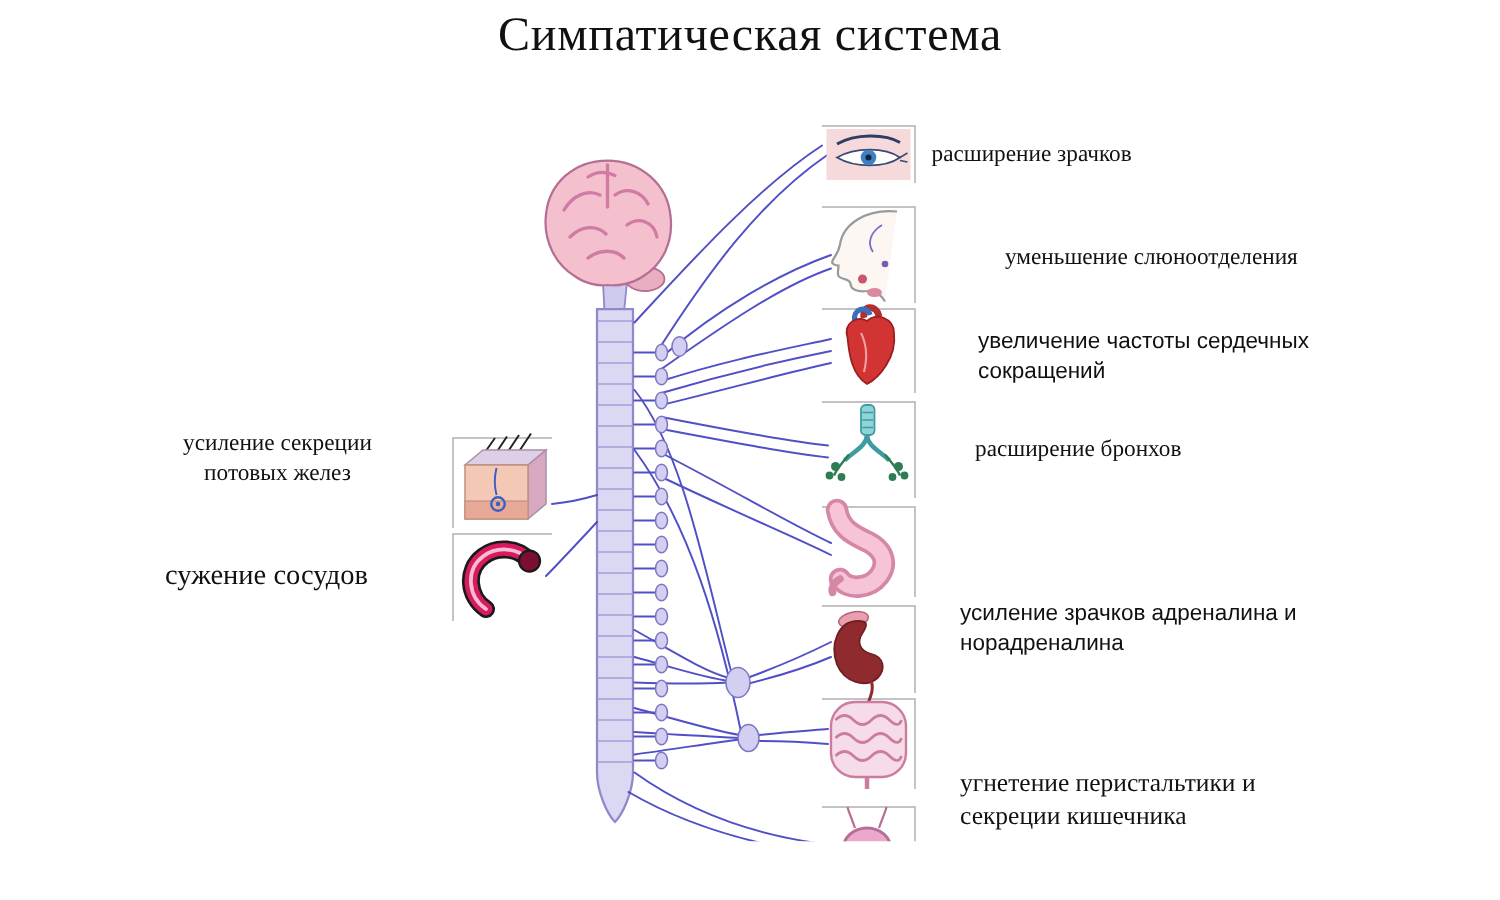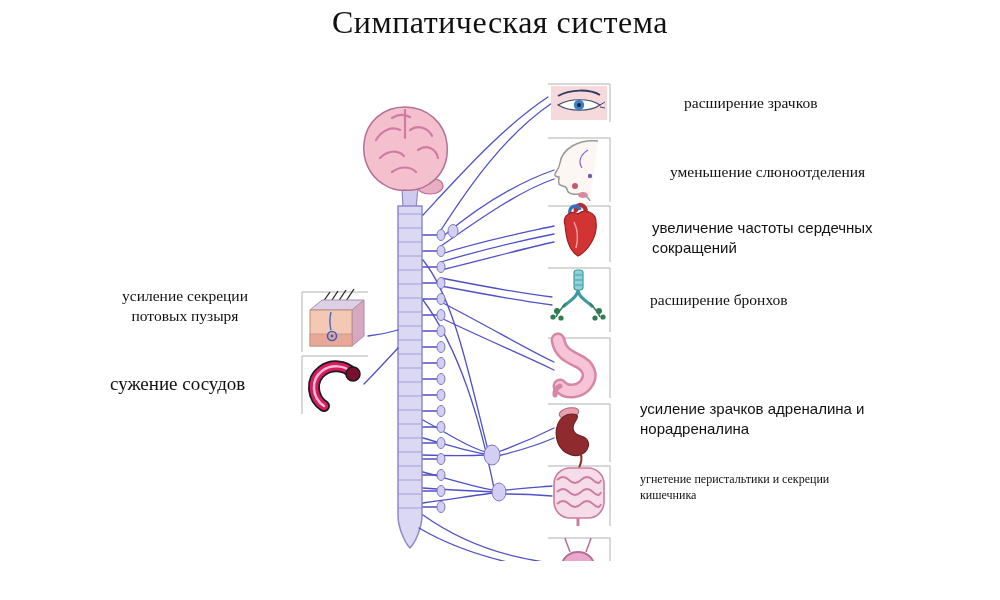--- a/index.html
+++ b/index.html
@@ -3,21 +3,21 @@
 <meta charset="utf-8">
 <style>
   html,body{margin:0;padding:0;background:#fff;}
   #page{position:relative;width:1000px;height:561px;background:#ffffff;overflow:hidden;
         font-family:"Liberation Serif",serif;color:#111;}
   #title{position:absolute;top:4px;left:0;width:100%;text-align:center;
          font-size:32px;font-weight:500;letter-spacing:.5px;}
   .label{position:absolute;font-size:15.5px;line-height:1.3;}
   .label.big{font-family:"Liberation Sans",sans-serif;font-size:15px;line-height:1.35;}
   .label.big-serif{font-size:19px;}
-  .label.mid{font-size:12px;}
+  .label.mid{font-size:17px;margin-top:39px;}
   .label.centered{text-align:center;}
   svg{position:absolute;top:0;left:0;}
 </style>
 </head>
 <body>
 
 <div id="page">
 
   <div id="title">Симпатическая система</div>
 
@@ -245,25 +245,25 @@
     </g>
 
     <g>
       <path d="M324,406 C312,398 310,380 322,371 C331,364 345,365 352,373" stroke="#1a1a1a" stroke-width="12" fill="none" stroke-linecap="round"></path>
       <path d="M324,406 C312,398 310,380 322,371 C331,364 345,365 352,373" stroke="#d81b60" stroke-width="8.5" fill="none" stroke-linecap="round"></path>
       <path d="M324,406 C312,398 310,380 322,371 C331,364 345,365 352,373" stroke="#f8bcd4" stroke-width="2.5" fill="none" stroke-linecap="round"></path>
       <circle cx="353" cy="374" r="7" fill="#7a0f30" stroke="#1a1a1a" stroke-width="1.5"></circle>
     </g>
   </svg>
 
-  <div class="label centered" style="left:100px;top:286px;width:170px;">усиление секреции потовых пузыря</div>
+  <div class="label centered" style="left:100px;top:286px;width:170px;">усиление секреции потовых желез</div>
 
   <div class="label big-serif" style="left:110px;top:372px;width:200px;">сужение сосудов</div>
 
-  <div class="label" style="left:684px;top:93px;width:240px;">расширение зрачков</div>
+  <div class="label" style="left:621px;top:93px;width:240px;">расширение зрачков</div>
 
   <div class="label" style="left:650px;top:162px;width:280px;margin-left:20px;">уменьшение слюноотделения</div>
 
   <div class="label big" style="left:652px;top:218px;width:230px;">увеличение частоты сердечных сокращений</div>
 
   <div class="label" style="left:650px;top:290px;width:240px;">расширение бронхов</div>
 
 
   <div class="label big" style="left:640px;top:399px;width:255px;">усиление зрачков адреналина и норадреналина</div>
 

